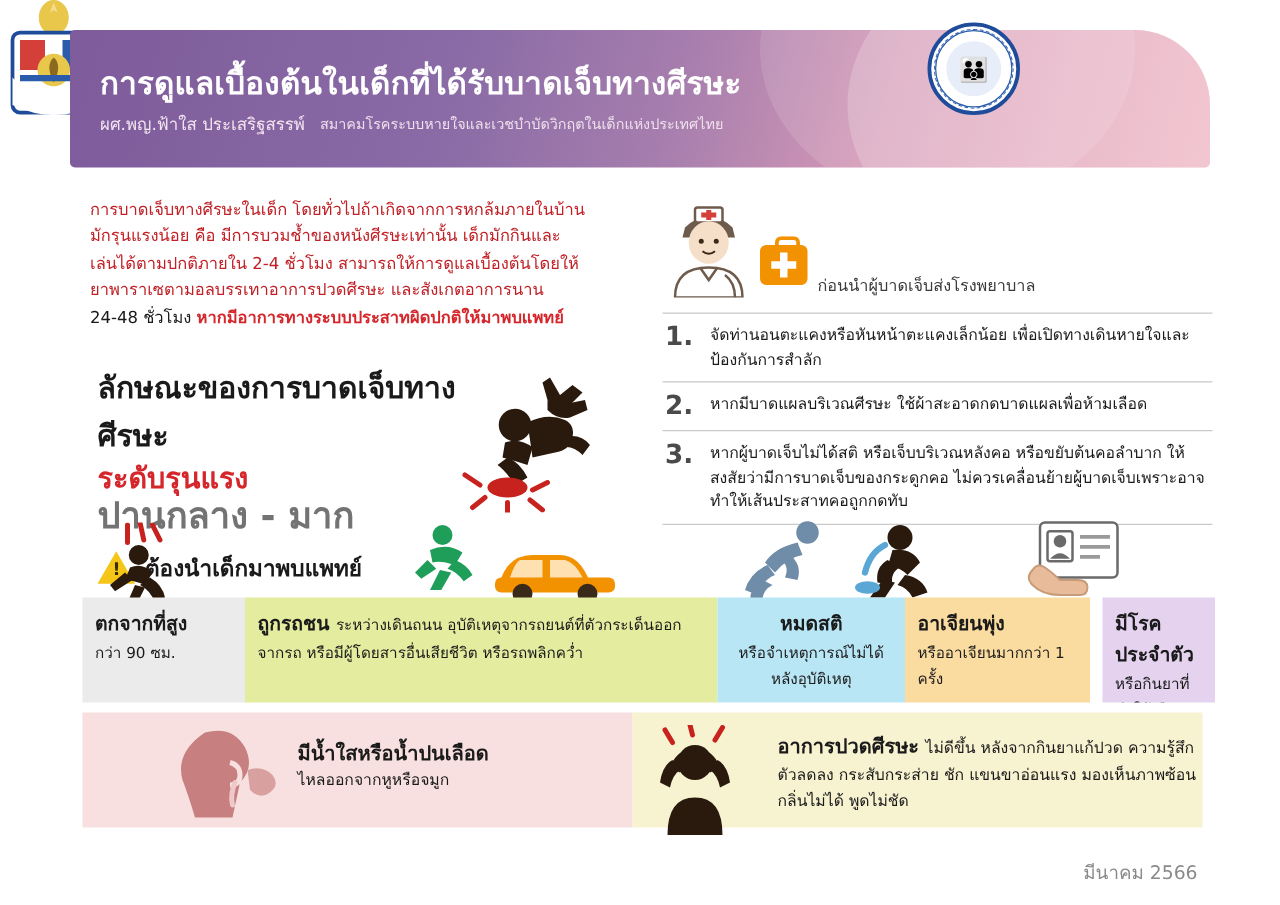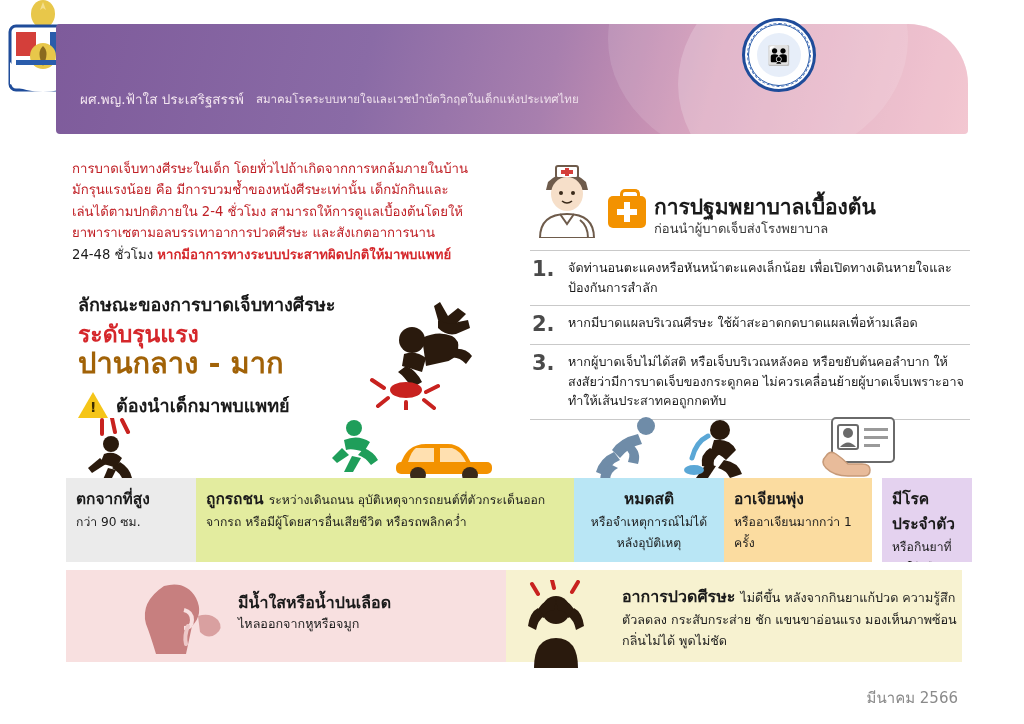--- a/index.html
+++ b/index.html
@@ -127,29 +127,29 @@
   .intro .black { color: #1a1a1a; }
   .intro .red-strong { color: #d5272b; font-weight: bold; }
 
   
   .severity {
     position: absolute;
     left: 78px; top: 290px;
     width: 300px;
   }
   .sev-l1 {
-    font-size: 18px; color: #1a1a1a; font-weight: bold;
+    font-size: 24px; color: #1a1a1a; font-weight: bold;
     margin: 0 0 2px 0;
   }
   .sev-l2 {
     font-size: 23px; color: #d5272b; font-weight: bold; margin: 0;
     line-height: 1.15;
   }
   .sev-l3 {
-    font-size: 29px; color: #a16207; font-weight: bold; margin: 0;
+    font-size: 29px; color: #737373; font-weight: bold; margin: 0;
     line-height: 1.15;
   }
   .sev-warn {
     margin-top: 10px;
     display: flex; align-items: center; gap: 8px;
     font-size: 18px; font-weight: bold; color: #1a1a1a;
   }
   .warn-tri {
     width: 0; height: 0;
     border-left: 15px solid transparent;
@@ -301,20 +301,21 @@
   }
 </style>
 </head>
 <body>
 
 <div id="poster">
 
   <div class="header">
     <div class="header-sheen"></div>
     <div class="header-sheen2"></div>
+    <div class="header-title">การดูแลเบื้องต้นในเด็กที่ได้รับบาดเจ็บทางศีรษะ</div>
     <div class="header-author">ผศ.พญ.ฟ้าใส ประเสริฐสรรพ์</div>
     <div class="header-org">สมาคมโรคระบบหายใจและเวชบำบัดวิกฤตในเด็กแห่งประเทศไทย</div>
   </div>
 
   <div class="logo logo-left">
     <div class="ring-text"></div>
     <div class="arc"></div>
     <div class="inner">👪</div>
   </div>
   <div class="logo-right">
@@ -377,21 +378,20 @@
           <circle cx="31" cy="33" r="2" fill="#3a2a1a"></circle>
           <circle cx="43" cy="33" r="2" fill="#3a2a1a"></circle>
           <path d="M32 41 q5 4 10 0" stroke="#3a2a1a" stroke-width="1.6" fill="none"></path>
           <path d="M10 78 q0 -24 27 -24 q27 0 27 24 z" fill="#ffffff" stroke="#6e5b4b" stroke-width="2"></path>
           <path d="M30 54 l7 10 l7 -10" fill="none" stroke="#6e5b4b" stroke-width="2"></path>
           <path d="M50 60 q8 6 8 18" stroke="#6e5b4b" stroke-width="2" fill="none"></path>
         </svg>
       </div>
       <div class="fa-kit-handle"></div>
       <div class="fa-kit"></div>
-      <div class="fa-title">การปฐมพยาบาลเบื้องต้น</div>
       <div class="fa-sub">ก่อนนำผู้บาดเจ็บส่งโรงพยาบาล</div>
     </div>
 
     <div class="fa-list">
       <div class="fa-item">
         <div class="fa-num">1.</div>
         <div class="fa-text">จัดท่านอนตะแคงหรือหันหน้าตะแคงเล็กน้อย เพื่อเปิดทางเดินหายใจและป้องกันการสำลัก</div>
       </div>
       <div class="fa-item">
         <div class="fa-num">2.</div>

